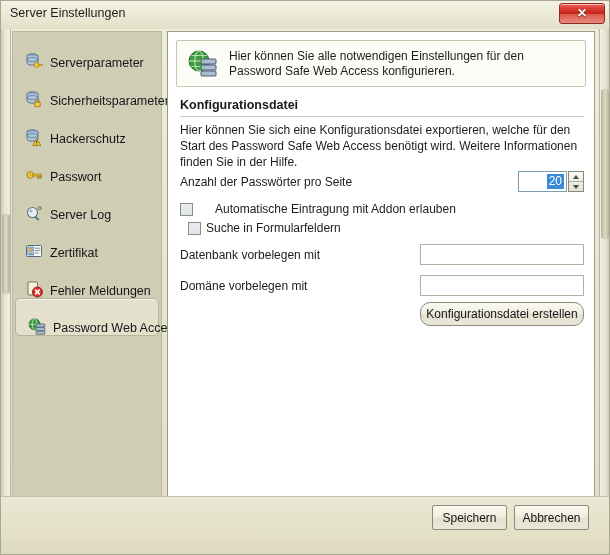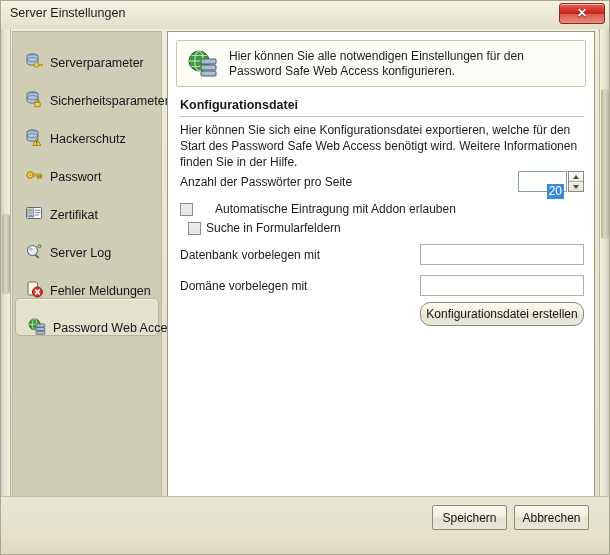--- a/index.html
+++ b/index.html
@@ -188,21 +188,21 @@
     align-items: stretch;
   }
   #spin-field {
     flex: 1 1 auto;
     border: 1px solid #7d9db5;
     background: #ffffff;
     position: relative;
   }
   #spin-value {
     position: absolute;
-    right: 2px; top: 12px;
+    right: 2px; top: 2px;
     font-size: 12px;
     color: #ffffff;
     background: #3a8ad8;
     padding: 0 2px;
     line-height: 15px;
   }
   #spin-btns {
     flex: 0 0 16px;
     margin-left: 1px;
     border: 1px solid #8c8a78;
@@ -359,43 +359,43 @@
       </div>
       <div class="nav-item">
         <span class="nav-icon"><svg width="18" height="18" viewBox="0 0 18 18">
             <circle cx="5.2" cy="9" r="3.3" fill="#f2cb45" stroke="#9a7313" stroke-width="0.9"></circle>
             <circle cx="5.2" cy="9" r="1.2" fill="#cfae2e"></circle>
             <rect x="8" y="8.1" width="8.4" height="1.9" fill="#f2cb45" stroke="#9a7313" stroke-width="0.7"></rect>
             <rect x="12.5" y="10" width="1.5" height="2.6" fill="#f2cb45" stroke="#9a7313" stroke-width="0.7"></rect>
             <rect x="15" y="10" width="1.4" height="2" fill="#f2cb45" stroke="#9a7313" stroke-width="0.7"></rect>
           </svg></span>
         <span class="nav-label">Passwort</span>
+      </div>
+      <div class="nav-item">
+        <span class="nav-icon"><svg width="18" height="18" viewBox="0 0 18 18">
+            <circle cx="7.5" cy="8.5" r="5" fill="#e9eef2" stroke="#5d7488" stroke-width="1.1"></circle>
+            <circle cx="6" cy="7" r="1.6" fill="#9fb4c6"></circle>
+            <rect x="10.6" y="12" width="5.2" height="1.8" rx="0.8" transform="rotate(40 10.6 12)" fill="#5d7488"></rect>
+            <circle cx="14.6" cy="4.2" r="1.5" fill="none" stroke="#4e7a4e" stroke-width="1"></circle>
+          </svg></span>
+        <span class="nav-label">Server Log</span>
       </div>
       <div class="nav-item">
         <span class="nav-icon"><svg width="18" height="18" viewBox="0 0 18 18">
             <rect x="1.5" y="3.5" width="15" height="11" rx="1" fill="#fdfdf6" stroke="#5a6d80" stroke-width="1"></rect>
             <rect x="2.8" y="5" width="6" height="8" fill="#bcd4ea" stroke="#4c7ca8" stroke-width="0.7"></rect>
             <circle cx="5.8" cy="8" r="1.7" fill="#f0b86a" stroke="#a87425" stroke-width="0.6"></circle>
             <path d="M3.4 12.6c0.4-1.7 4.4-1.7 4.8 0z" fill="#4c7ca8"></path>
             <g stroke="#6c7f92" stroke-width="0.9">
               <line x1="10" y1="6.2" x2="15.4" y2="6.2"></line>
               <line x1="10" y1="8.6" x2="15.4" y2="8.6"></line>
               <line x1="10" y1="11" x2="14" y2="11"></line>
             </g>
           </svg></span>
         <span class="nav-label">Zertifikat</span>
-      </div>
-      <div class="nav-item">
-        <span class="nav-icon"><svg width="18" height="18" viewBox="0 0 18 18">
-            <circle cx="7.5" cy="8.5" r="5" fill="#e9eef2" stroke="#5d7488" stroke-width="1.1"></circle>
-            <circle cx="6" cy="7" r="1.6" fill="#9fb4c6"></circle>
-            <rect x="10.6" y="12" width="5.2" height="1.8" rx="0.8" transform="rotate(40 10.6 12)" fill="#5d7488"></rect>
-            <circle cx="14.6" cy="4.2" r="1.5" fill="none" stroke="#4e7a4e" stroke-width="1"></circle>
-          </svg></span>
-        <span class="nav-label">Server Log</span>
       </div>
       <div class="nav-item">
         <span class="nav-icon"><svg width="18" height="18" viewBox="0 0 18 18">
             <rect x="3" y="2" width="9.5" height="13" rx="1" fill="#f4f1e4" stroke="#7d6f56" stroke-width="1"></rect>
             <g stroke="#a59madd" stroke-width="0.7"></g>
             <circle cx="12.4" cy="12" r="5" fill="#d9342b" stroke="#8f1a14" stroke-width="0.9"></circle>
             <g stroke="#ffffff" stroke-width="1.7" stroke-linecap="round">
               <line x1="10.6" y1="10.2" x2="14.2" y2="13.8"></line>
               <line x1="14.2" y1="10.2" x2="10.6" y2="13.8"></line>
             </g>

